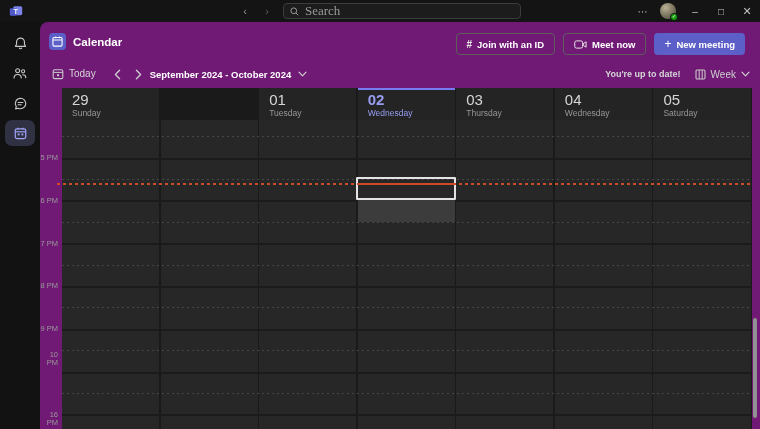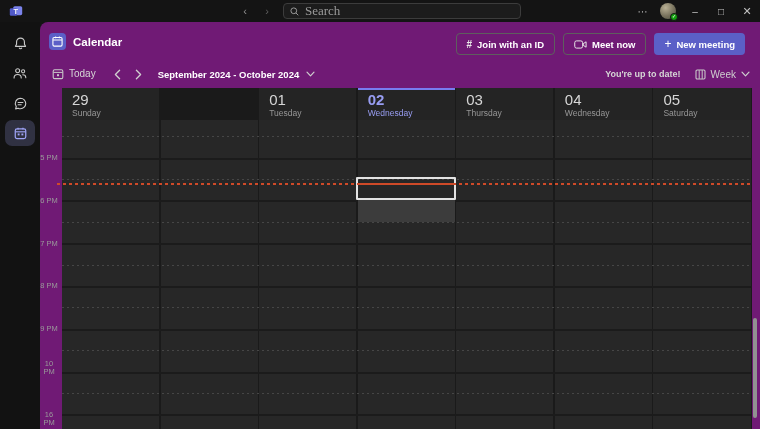--- a/index.html
+++ b/index.html
@@ -53,40 +53,40 @@
   .btn.primary { background:#5b5fc7; border:none; }
   .btn .plus { font-size:12px; font-weight:400; line-height:12px; }
 
   
   .toolbar { position:absolute; left:0; top:38px; width:720px; height:28px;
              display:flex; align-items:center; }
   .tbar-left { display:flex; align-items:center; margin-left:12px; }
   .today-btn { display:flex; align-items:flex-start; gap:5px; color:#d6d6d6; font-size:10px; }
   .nav-chev { margin-left:18px; display:flex; align-items:center; }
   .nav-chev + .nav-chev { margin-left:14px; }
-  .date-range { margin-left:16px; font-size:9.5px; font-weight:700; color:#ffffff; }
+  .date-range { margin-left:8px; font-size:9.5px; font-weight:700; color:#ffffff; }
   .caret { margin-left:7px; display:flex; align-items:center; }
   .tbar-right { margin-left:auto; margin-right:10px; display:flex; align-items:center; }
   .status-text { font-size:9px; font-weight:600; color:#d6d6d6; }
   .week-btn { display:flex; align-items:center; gap:5px; margin-left:14px; color:#cfcfcf; font-size:10px; }
 
   
   .day-header { position:absolute; left:0; top:66px; width:720px; height:32px; }
   .col-backing { position:absolute; left:22px; top:0; width:690px; height:100%; background:#1a1a1a; }
   .day-cell { position:absolute; top:0; height:32px; background:#242424; padding:3px 0 0 10px; }
   .day-cell .num { font-size:15px; font-weight:400; color:#d6d6d6; line-height:17px; }
   .day-cell .dow { font-size:8.5px; color:#979797; margin-top:0px; }
 
   
   .cal-body { position:absolute; left:0; top:98px; width:720px; height:309px; }
   .day-col { position:absolute; top:0; height:309px; background:#272727; }
   .hline { position:absolute; left:22px; width:690px; height:2px; background:#1b1b1b; z-index:2; }
   .dline { position:absolute; left:22px; width:690px; height:1px; z-index:2;
            background:repeating-linear-gradient(90deg,#464646 0 2px,transparent 2px 5px); }
-  .hour-label { position:absolute; left:0; width:18px; text-align:center; font-size:7.5px;
+  .hour-label { position:absolute; left:0; width:18px; text-align:right; font-size:7.5px;
                 color:#9a9a9a; line-height:8px; z-index:3; }
   .now-line-dashed { position:absolute; left:17px; width:695px; height:1.5px; z-index:4; }
   .hover-block { position:absolute; z-index:3; }
   .sel-box { position:absolute; border:2px solid #e3e3e3; border-radius:1px; z-index:5; }
   .now-line-solid { position:absolute; height:2px; z-index:6; }
   .vscroll { position:absolute; left:713px; width:4px; border-radius:2px; background:#919191; z-index:7; }
 
   svg { display:block; }
 </style>
 </head>
@@ -290,21 +290,21 @@
         <div class="hour-label" style="top: 34px;">5 PM</div>
         <div class="hline" style="top: 80.3px;"></div>
         <div class="hour-label" style="top: 76.8px;">6 PM</div>
         <div class="hline" style="top: 123.1px;"></div>
         <div class="hour-label" style="top: 119.6px;">7 PM</div>
         <div class="hline" style="top: 165.9px;"></div>
         <div class="hour-label" style="top: 162.4px;">8 PM</div>
         <div class="hline" style="top: 208.7px;"></div>
         <div class="hour-label" style="top: 205.2px;">9 PM</div>
         <div class="hline" style="top: 251.5px;"></div>
-        <div class="hour-label" style="top: 240px;">10 PM</div>
+        <div class="hour-label" style="top: 231px;">10 PM</div>
         <div class="hline" style="top: 294.3px;"></div>
         <div class="hour-label" style="top: 290.8px;">16 PM</div>
         <div class="dline" style="top: 16.1px;"></div>
         <div class="dline" style="top: 58.9px;"></div>
         <div class="dline" style="top: 101.7px;"></div>
         <div class="dline" style="top: 144.5px;"></div>
         <div class="dline" style="top: 187.3px;"></div>
         <div class="dline" style="top: 230.1px;"></div>
         <div class="dline" style="top: 272.9px;"></div>
         <div class="hover-block" style="left: 317.714px; width: 97.1714px; top: 80.3px; height: 21.4px; background: rgb(60, 60, 60);"></div>

